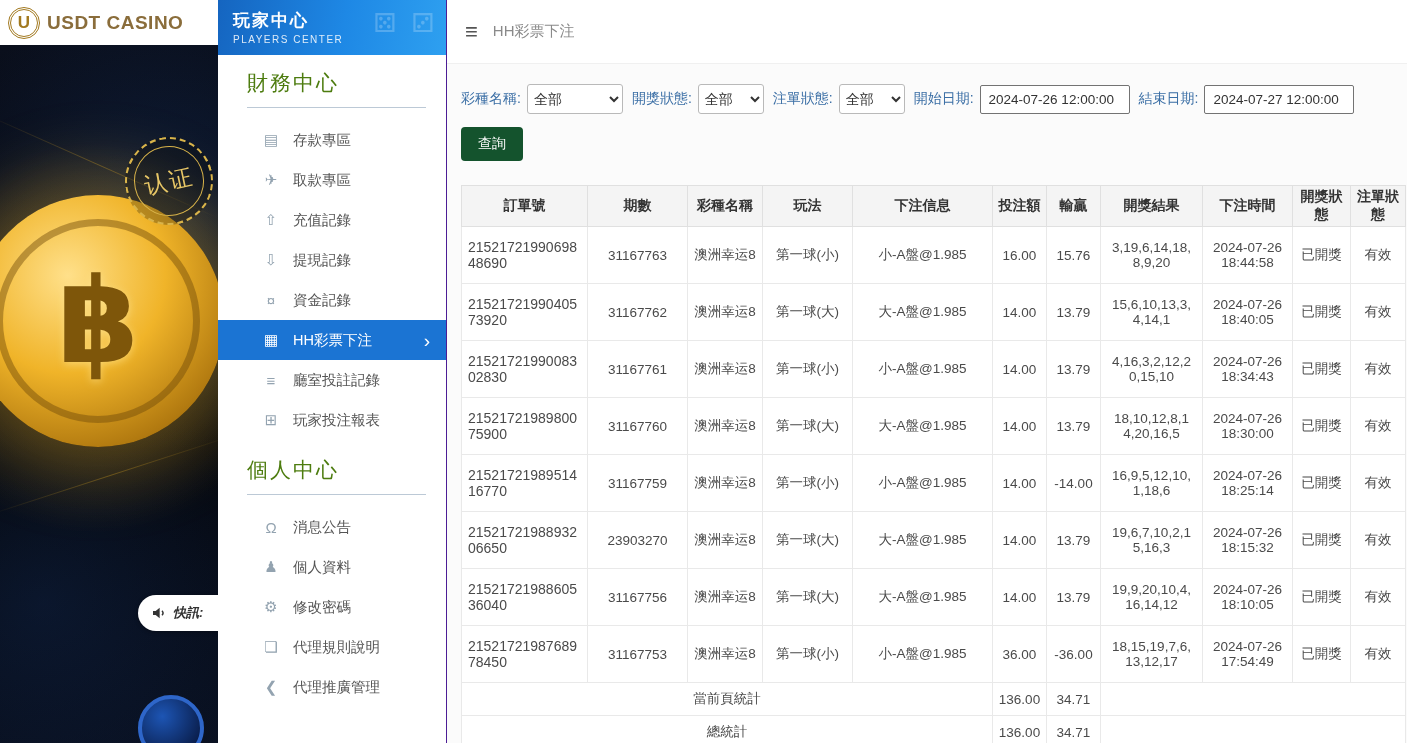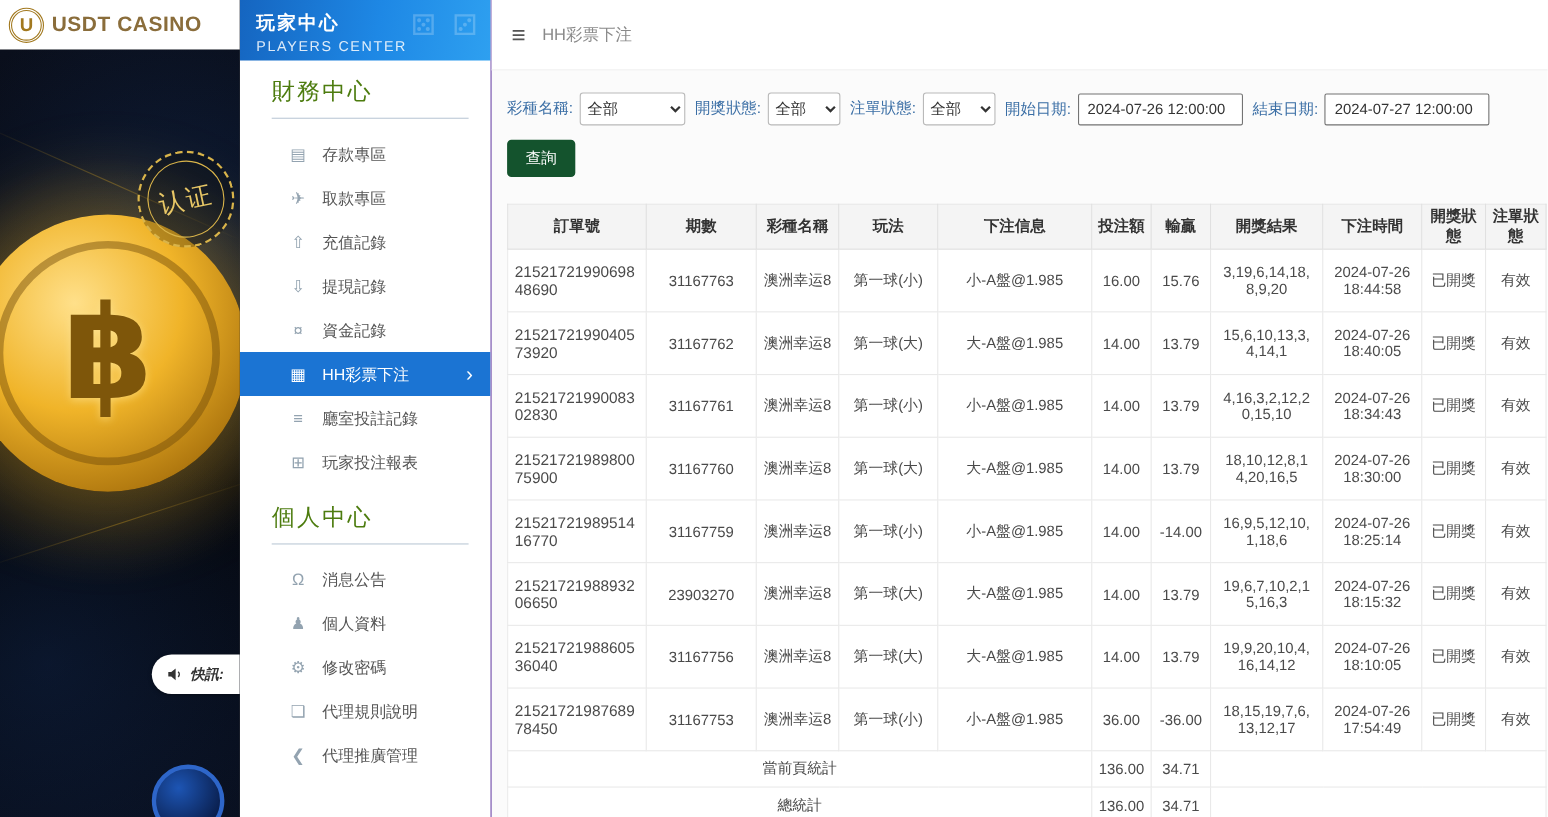--- a/index.html
+++ b/index.html
@@ -36,41 +36,41 @@
      display:flex; align-items:center; gap:6px; padding:0 8px 0 13px; box-shadow:0 1px 4px rgba(0,0,0,.35); cursor:pointer; }
   .news-pill span { font-weight:bold; color:#333; font-size:13px; white-space:nowrap;font-style:italic; }
   .float-circle { position:absolute; bottom:-18px; right:14px; width:66px; height:66px; border-radius:50%;
      background:radial-gradient(circle at 35% 30%, #1d55b4, #0a1f4e 75%); border:4px solid #2e66c9; cursor:pointer; }
 
   
   .sidebar { width:229px; flex:0 0 229px; background:#fff; border-right:1px solid #4c1d95; display:flex; flex-direction:column; overflow:hidden; }
   .sidebar-header { height:55px; flex:0 0 55px; background:linear-gradient(100deg,#1565c0 0%,#1e88e5 55%,#2ea0f0 100%);
      color:#fff; padding:9px 0 0 15px; position:relative; overflow:hidden; }
   .sb-title { font-size:17px; font-weight:bold; letter-spacing:2px; }
-  .sb-sub { font-size:13px; letter-spacing:1.5px; opacity:.85; margin-top:2px; }
+  .sb-sub { font-size:10px; letter-spacing:1.5px; opacity:.85; margin-top:2px; }
   .sb-deco { position:absolute; right:8px; top:8px; font-size:26px; color:rgba(255,255,255,.22); letter-spacing:4px; }
   .sidebar-menu { flex:1; overflow:hidden; }
   .section-title { margin:16px 20px 0 29px; padding-bottom:10px; border-bottom:1px solid #bcc9d6;
      color:#4d7c0f; font-size:21px; letter-spacing:2px; }
   .section-title:first-child { margin-top:14px; }
   .menu-item { height:40px; display:flex; align-items:center; gap:13px; padding-left:44px; color:#555; font-size:14.5px; cursor:pointer; position:relative; }
   .menu-item:nth-of-type(1) { margin-top:12px; }
   .sidebar-menu .section-title + .menu-item { margin-top:12px; }
   .mi-icon { width:18px; text-align:center; color:#93a3b0; font-size:15px; }
   .menu-item.active { background:#1b74d3; color:#fff; }
   .menu-item.active .mi-icon { color:#fff; }
   .mi-chevron { position:absolute; right:16px; font-size:19px; line-height:1; color:#fff; }
 
   
   .main { flex:1; min-width:0; background:#fbfbfb; display:flex; flex-direction:column; }
   .topbar { height:64px; flex:0 0 64px; background:#fff; display:flex; align-items:center; gap:15px; padding-left:18px; border-bottom:1px solid #f0f0f0; }
   .hamburger { font-size:22px; color:#555; cursor:pointer; line-height:1; }
   .page-title { font-size:15px; color:#8a8a8a; }
   .content { padding:20px 0 0 14px; flex:1; overflow:hidden; }
-  .filters { display:flex; align-items:flex-end; gap:9px; flex-wrap:nowrap; }
+  .filters { display:flex; align-items:center; gap:9px; flex-wrap:nowrap; }
   .filter-group { display:flex; align-items:center; gap:6px; }
   .f-label { color:#3a6ea5; font-size:14px; white-space:nowrap; }
   .f-select { height:30px; border:1px solid #b9b9b9; border-radius:3px; background:#fff; font-size:14px; color:#333; padding:0 2px;
      font-family:"Liberation Sans","DejaVu Sans",sans-serif; }
   .w1 { width:96px; } .w2 { width:66px; }
   .f-input { height:29px; width:150px; border:1px solid #737373; border-radius:2px; padding:0 8px; font-size:13.5px; color:#333;
      font-family:"Liberation Sans","DejaVu Sans",sans-serif; }
   .query-btn { margin-top:13px; background:#14532d; color:#fff; border:none; border-radius:4px; padding:8px 17px; font-size:14px; cursor:pointer;
      font-family:"Liberation Sans","DejaVu Sans",sans-serif; }
   .table-wrap { margin-top:24px; overflow:hidden; }

